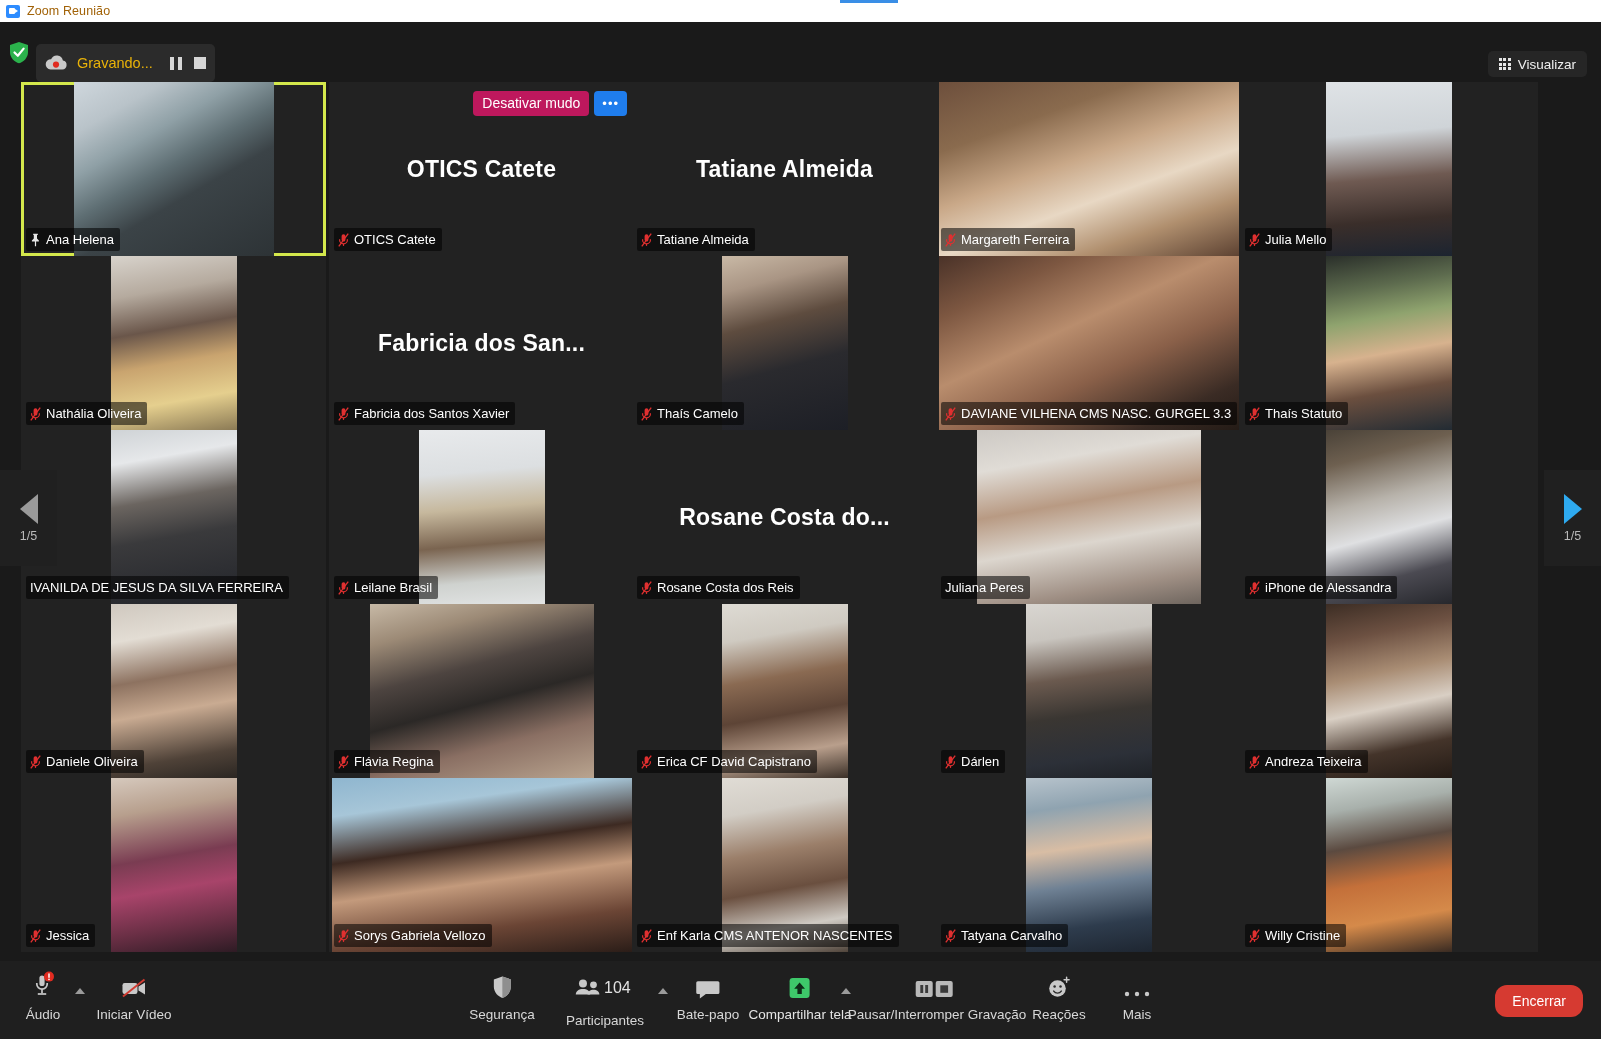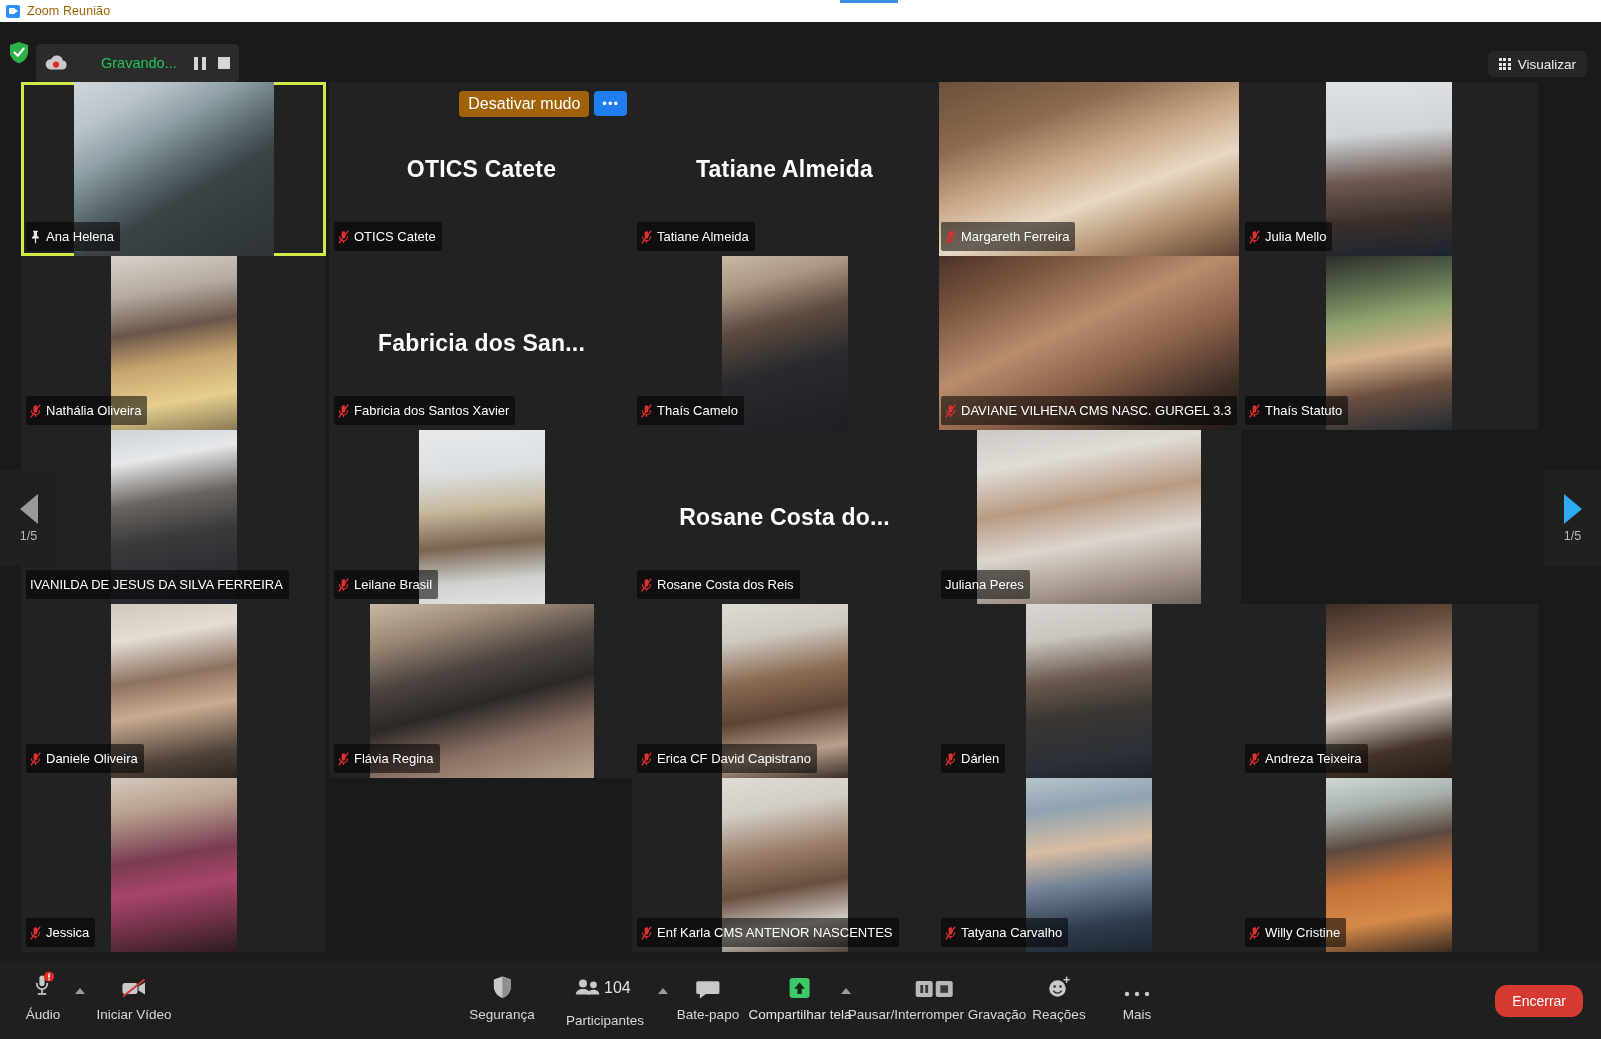--- a/index.html
+++ b/index.html
@@ -45,21 +45,21 @@
   .shield {
     position:absolute; left:9px; top:19px; width:20px; height:23px;
   }
   .shield svg { display:block; }
   .recpill {
     position:absolute; left:36px; top:22px; height:38px;
     background:#2b2b2b; border-radius:5px;
     display:flex; align-items:center; padding:0 9px 0 8px; gap:9px;
   }
   .rec-cloud { width:24px; height:18px; position:relative; flex:none; }
-  .rec-label { color:#22c55e; font-size:14.5px; white-space:nowrap;margin-left:24px; }
+  .rec-label { color:#eab308; font-size:14.5px; white-space:nowrap; }
   .rec-ctrls { display:flex; align-items:center; gap:12px; margin-left:8px; }
   .rec-pause { width:12px; height:13px; position:relative; }
   .rec-pause::before,.rec-pause::after{
     content:""; position:absolute; top:0; width:4px; height:13px; background:#d6d6d6;
   }
   .rec-pause::before{left:0;} .rec-pause::after{right:0;}
   .rec-stop { width:12px; height:12px; background:#d6d6d6; }
 
   .viewbtn {
     position:absolute; right:14px; top:29px; height:26px;
@@ -87,21 +87,21 @@
   }
 
   .bigname {
     position:absolute; left:0; right:0; top:50%; transform:translateY(-50%);
     text-align:center; color:#ffffff; font-size:23px; font-weight:bold;
     letter-spacing:.2px;
   }
 
   .namebar {
     position:absolute; left:5px; bottom:5px; max-width:296px;
-    height:29px; display:flex; align-items:center; gap:5px;
+    height:23px; display:flex; align-items:center; gap:5px;
     background:rgba(0,0,0,.55); padding:0 6px 0 4px; border-radius:2px;
   }
   .namebar .nm { color:#ffffff; font-size:13px; white-space:nowrap; }
   .micoff { width:11px; height:14px; position:relative; flex:none; }
   .pinico { width:11px; height:14px; position:relative; flex:none; }
 
   .tile.active { outline:3px solid #d4e84c; outline-offset:-3px; z-index:5; }
 
   
   .navarrow {
@@ -111,21 +111,21 @@
   .navarrow .tri { width:0; height:0; }
   .navarrow .pg { color:#b9b9b9; font-size:12.5px; }
   #nav-prev { left:0; top:470px; }
   #nav-prev .tri { border-top:15px solid transparent; border-bottom:15px solid transparent; border-right:18px solid #9a9a9a; }
   #nav-next { right:0; top:470px; }
   #nav-next .tri { border-top:15px solid transparent; border-bottom:15px solid transparent; border-left:18px solid #2eaaf0; }
 
   
   .tilectrls { position:absolute; right:7px; top:9px; display:flex; gap:5px; }
   .btn-unmute {
-    background:#a16207; color:#fff; font-size:16px; border-radius:4px;
+    background:#be185d; color:#fff; font-size:14px; border-radius:4px;
     padding:4px 9px; white-space:nowrap;
   }
   .btn-more {
     background:#1f7ded; color:#fff; font-size:13px; border-radius:4px;
     padding:4px 8px; letter-spacing:1px; line-height:1;
     display:flex; align-items:center; height:25px;
   }
 
   
   .toolbar {
@@ -353,20 +353,32 @@
               </svg></span>
             <span class="nm">Rosane Costa dos Reis</span>
           </div>
         </div>
         <div class="tile c3">
           <div class="vid" style="width: 224px; background: linear-gradient(170deg, rgb(205, 201, 196) 0%, rgb(224, 220, 214) 20%, rgb(184, 154, 131) 42%, rgb(220, 214, 206) 62%, rgb(159, 143, 132) 85%, rgb(110, 101, 94) 100%);"></div>
           <div class="namebar">
             <span class="nm">Juliana Peres</span>
           </div>
         </div>
+        <div class="tile c4">
+          <div class="vid" style="width: 126px; background: linear-gradient(165deg, rgb(74, 66, 56) 0%, rgb(110, 96, 80) 18%, rgb(183, 178, 170) 40%, rgb(223, 224, 226) 58%, rgb(75, 74, 82) 80%, rgb(38, 39, 44) 100%);"></div>
+          <div class="namebar">
+            <span class="micoff"><svg width="11" height="14" viewBox="0 0 11 14">
+                <path d="M5.5 1.2a1.9 1.9 0 0 1 1.9 1.9v3.6a1.9 1.9 0 0 1-3.8 0V3.1A1.9 1.9 0 0 1 5.5 1.2Z" fill="#e03030"></path>
+                <path d="M1.6 6.2v.7a3.9 3.9 0 0 0 7.8 0v-.7" stroke="#e03030" stroke-width="1.2" fill="none"></path>
+                <path d="M5.5 10.8v2.1" stroke="#e03030" stroke-width="1.2"></path>
+                <path d="M0.8 13.4 L10.2 0.6" stroke="#e03030" stroke-width="1.3"></path>
+              </svg></span>
+            <span class="nm">iPhone de Alessandra</span>
+          </div>
+        </div>
       </div>
       <div class="row" style="top: 522px;">
         <div class="tile c0">
           <div class="vid" style="width: 126px; background: linear-gradient(170deg, rgb(207, 200, 191) 0%, rgb(227, 221, 212) 20%, rgb(141, 114, 96) 42%, rgb(201, 171, 146) 60%, rgb(79, 66, 56) 85%, rgb(43, 38, 34) 100%);"></div>
           <div class="namebar">
             <span class="micoff"><svg width="11" height="14" viewBox="0 0 11 14">
                 <path d="M5.5 1.2a1.9 1.9 0 0 1 1.9 1.9v3.6a1.9 1.9 0 0 1-3.8 0V3.1A1.9 1.9 0 0 1 5.5 1.2Z" fill="#e03030"></path>
                 <path d="M1.6 6.2v.7a3.9 3.9 0 0 0 7.8 0v-.7" stroke="#e03030" stroke-width="1.2" fill="none"></path>
                 <path d="M5.5 10.8v2.1" stroke="#e03030" stroke-width="1.2"></path>
                 <path d="M0.8 13.4 L10.2 0.6" stroke="#e03030" stroke-width="1.3"></path>
@@ -427,20 +439,32 @@
         <div class="tile c0">
           <div class="vid" style="width: 126px; background: linear-gradient(170deg, rgb(214, 201, 189) 0%, rgb(183, 159, 141) 20%, rgb(122, 60, 82) 45%, rgb(168, 68, 106) 62%, rgb(106, 47, 69) 82%, rgb(46, 27, 36) 100%);"></div>
           <div class="namebar">
             <span class="micoff"><svg width="11" height="14" viewBox="0 0 11 14">
                 <path d="M5.5 1.2a1.9 1.9 0 0 1 1.9 1.9v3.6a1.9 1.9 0 0 1-3.8 0V3.1A1.9 1.9 0 0 1 5.5 1.2Z" fill="#e03030"></path>
                 <path d="M1.6 6.2v.7a3.9 3.9 0 0 0 7.8 0v-.7" stroke="#e03030" stroke-width="1.2" fill="none"></path>
                 <path d="M5.5 10.8v2.1" stroke="#e03030" stroke-width="1.2"></path>
                 <path d="M0.8 13.4 L10.2 0.6" stroke="#e03030" stroke-width="1.3"></path>
               </svg></span>
             <span class="nm">Jessica</span>
+          </div>
+        </div>
+        <div class="tile c1">
+          <div class="vid" style="width: 300px; background: linear-gradient(172deg, rgb(143, 182, 207) 0%, rgb(167, 198, 216) 18%, rgb(61, 42, 34) 40%, rgb(195, 154, 124) 58%, rgb(107, 69, 53) 80%, rgb(43, 29, 24) 100%);"></div>
+          <div class="namebar">
+            <span class="micoff"><svg width="11" height="14" viewBox="0 0 11 14">
+                <path d="M5.5 1.2a1.9 1.9 0 0 1 1.9 1.9v3.6a1.9 1.9 0 0 1-3.8 0V3.1A1.9 1.9 0 0 1 5.5 1.2Z" fill="#e03030"></path>
+                <path d="M1.6 6.2v.7a3.9 3.9 0 0 0 7.8 0v-.7" stroke="#e03030" stroke-width="1.2" fill="none"></path>
+                <path d="M5.5 10.8v2.1" stroke="#e03030" stroke-width="1.2"></path>
+                <path d="M0.8 13.4 L10.2 0.6" stroke="#e03030" stroke-width="1.3"></path>
+              </svg></span>
+            <span class="nm">Sorys Gabriela Vellozo</span>
           </div>
         </div>
         <div class="tile c2">
           <div class="vid" style="width: 126px; background: linear-gradient(170deg, rgb(224, 220, 213) 0%, rgb(210, 205, 197) 20%, rgb(155, 127, 106) 42%, rgb(106, 79, 63) 62%, rgb(207, 202, 195) 82%, rgb(80, 68, 58) 100%);"></div>
           <div class="namebar">
             <span class="micoff"><svg width="11" height="14" viewBox="0 0 11 14">
                 <path d="M5.5 1.2a1.9 1.9 0 0 1 1.9 1.9v3.6a1.9 1.9 0 0 1-3.8 0V3.1A1.9 1.9 0 0 1 5.5 1.2Z" fill="#e03030"></path>
                 <path d="M1.6 6.2v.7a3.9 3.9 0 0 0 7.8 0v-.7" stroke="#e03030" stroke-width="1.2" fill="none"></path>
                 <path d="M5.5 10.8v2.1" stroke="#e03030" stroke-width="1.2"></path>
                 <path d="M0.8 13.4 L10.2 0.6" stroke="#e03030" stroke-width="1.3"></path>

